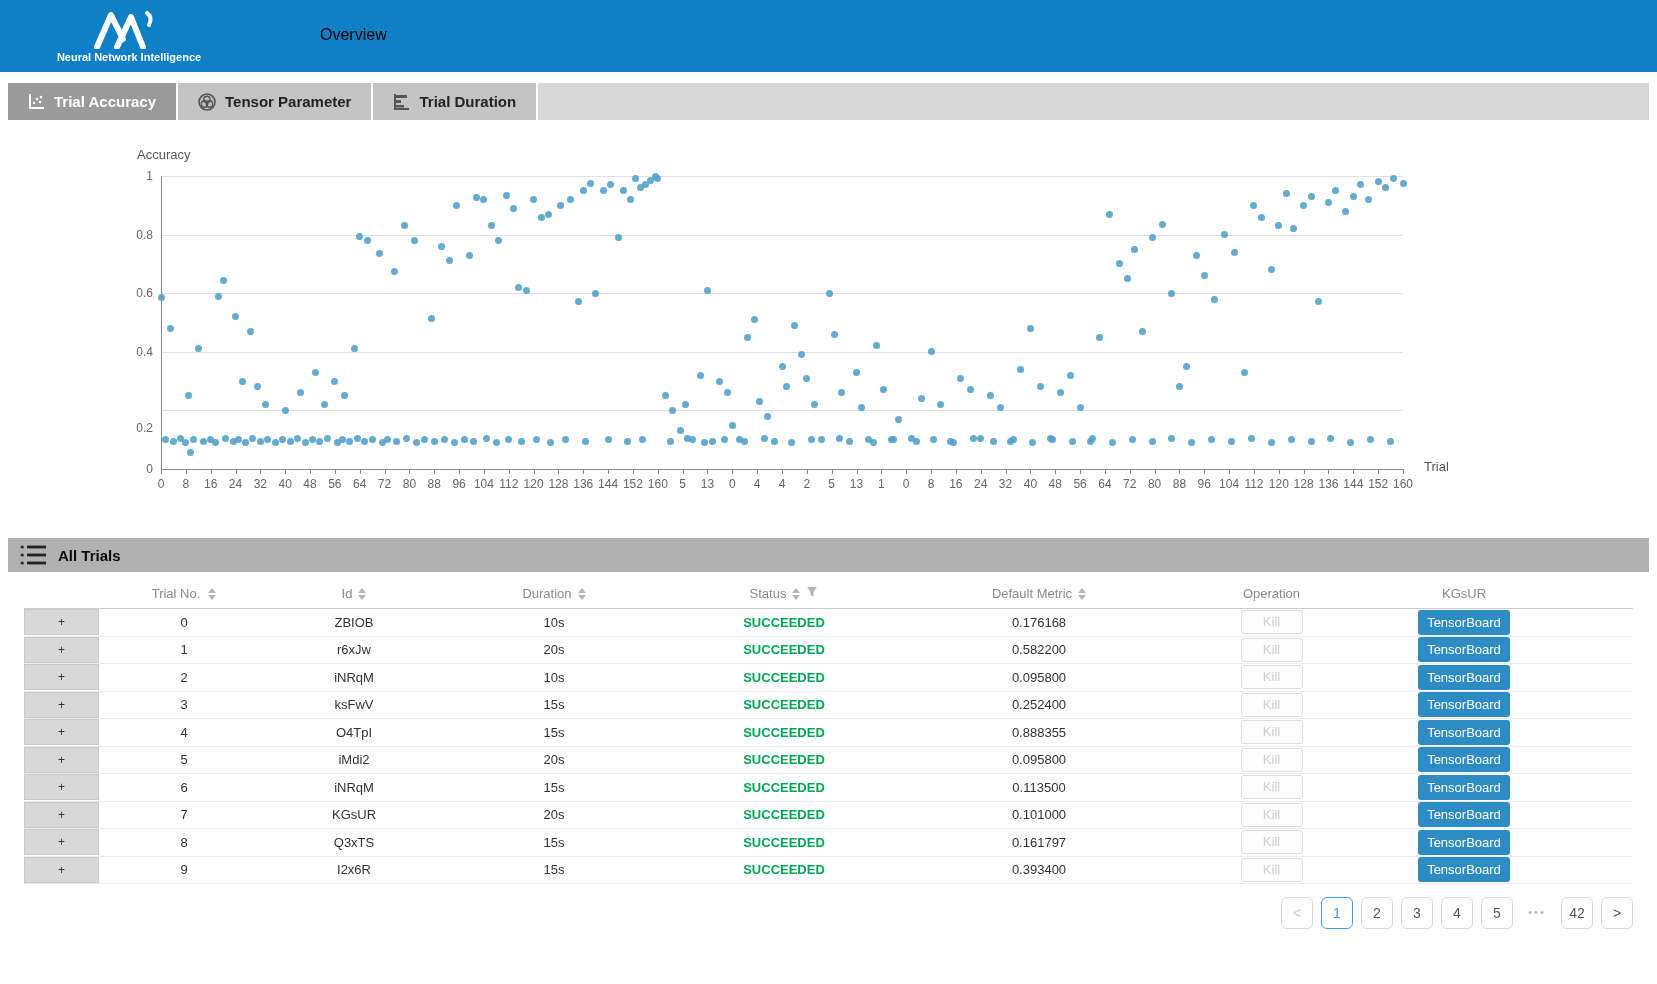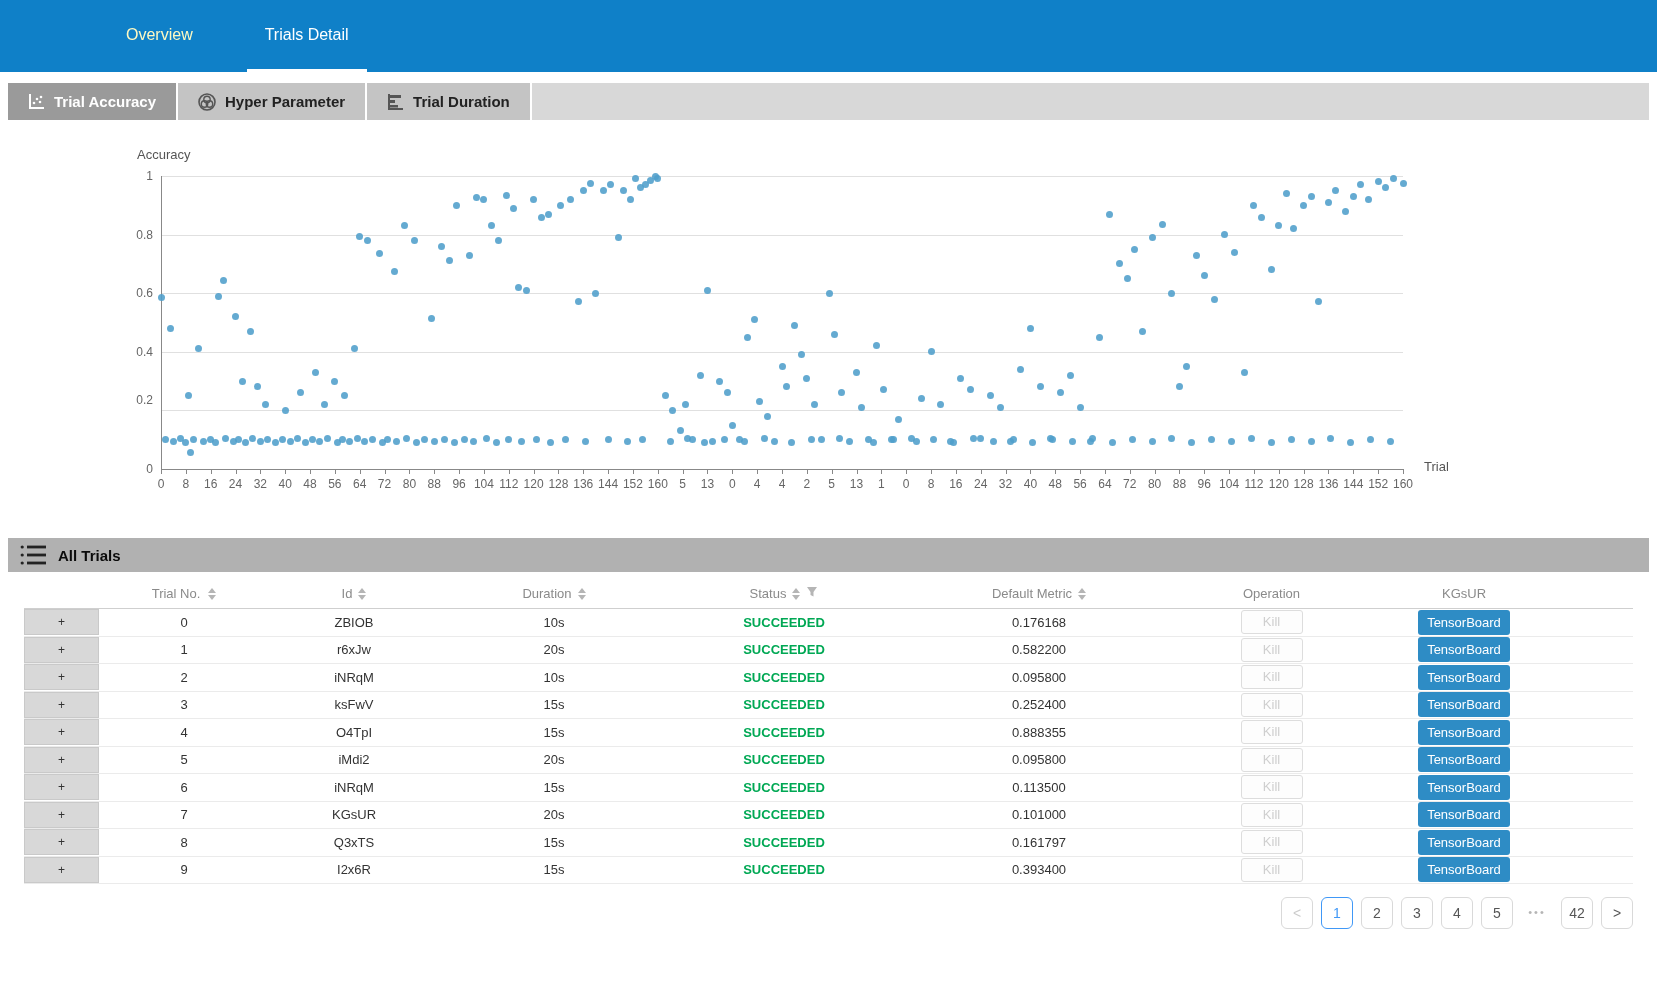--- a/index.html
+++ b/index.html
@@ -5,21 +5,21 @@
   * { box-sizing: border-box; margin: 0; padding: 0; }
   html,body { width: 1657px; height: 984px; background:#fff;
     font-family:"Liberation Sans", sans-serif; overflow:hidden; }
 
   
   .header { height:72px; background:#0f80c8; display:flex; align-items:center; }
   .brand { margin-left:64px; width:130px; display:flex; flex-direction:column; align-items:center; }
   .brand svg { display:block; }
   .brand-text { color:#fff; font-size:11px; font-weight:bold; margin-top:2px; white-space:nowrap; }
   .nav { display:flex; margin-left:90px; height:72px; align-items:stretch; }
-  .nav-item { display:flex; align-items:center; padding:0 18px; margin:0 18px; color:#fef9c3;
+  .nav-item { display:flex; align-items:center; padding:0 18px; margin:0 18px; color:#000000;
     font-size:16px; cursor:pointer; border-bottom:3px solid transparent; }
   .nav-item.active { color:#fff; border-bottom:3px solid #fff; }
 
   
   .subtabs { margin:11px 8px 0 8px; height:37px; background:#d8d8d8; display:flex; }
   .subtab { display:flex; align-items:center; gap:9px; padding:0 20px; background:#c4c4c4;
     border-right:2px solid #fff; font-size:15px; font-weight:bold; color:#222; cursor:pointer; }
   .subtab.active { background:#9a9a9a; color:#fff; }
   .subtab svg { display:block; }
 
@@ -67,23 +67,30 @@
   .page-btn { min-width:32px; height:32px; line-height:30px; text-align:center; border:1px solid #d9d9d9;
     border-radius:6px; background:#fff; color:#555; font-size:14px; cursor:pointer; padding:0 4px; }
   .page-btn.active { border-color:#4098f7; color:#4098f7; }
   .page-btn.disabled { color:#ccc; }
   .page-ellipsis { border:none; color:#b5b5b5; letter-spacing:2px; font-size:11px; }
 </style>
 </head>
 <body>
 
 <div class="header">
+  <div class="brand">
+    <svg width="76" height="40" viewBox="0 0 76 40">
+      <polyline points="6,38 20,6 32,30" fill="none" stroke="#fff" stroke-width="6" stroke-linecap="round" stroke-linejoin="round"></polyline>
+      <polyline points="26,38 40,8 52,38" fill="none" stroke="#fff" stroke-width="6" stroke-linecap="round" stroke-linejoin="round"></polyline>
+      <path d="M56,4 Q62,8 58,16" fill="none" stroke="#fff" stroke-width="4" stroke-linecap="round"></path>
+    </svg>
+    <span class="brand-text">Neural Network Intelligence</span>
+  </div>
   <div class="nav">
     <div class="nav-item">Overview</div>
-    <div class="nav-item active">Trials Detail</div>
   </div>
 </div>
 
 <div class="subtabs">
   <div class="subtab active">
     <svg width="17" height="17" viewBox="0 0 17 17">
       <path d="M2,1 L2,15 L16,15" stroke="#fff" stroke-width="2" fill="none"></path>
       <circle cx="6" cy="10" r="1.3" fill="#fff"></circle>
         <circle cx="9" cy="6" r="1.3" fill="#fff"></circle>
       <circle cx="12" cy="9" r="1.3" fill="#fff"></circle>
@@ -91,40 +98,40 @@
     </svg>
     <span>Trial Accuracy</span>
   </div>
   <div class="subtab">
     <svg width="18" height="18" viewBox="0 0 18 18">
       <circle cx="9" cy="9" r="8" stroke="#555" stroke-width="1.6" fill="none"></circle>
       <circle cx="9" cy="6.5" r="3.2" stroke="#555" stroke-width="1.4" fill="none"></circle>
       <circle cx="6.5" cy="11" r="3.2" stroke="#555" stroke-width="1.4" fill="none"></circle>
       <circle cx="11.5" cy="11" r="3.2" stroke="#555" stroke-width="1.4" fill="none"></circle>
     </svg>
-    <span>Hyper Parameter</span>
+    <span>Tensor Parameter</span>
   </div>
   <div class="subtab">
     <svg width="17" height="17" viewBox="0 0 17 17">
       <path d="M2,1 L2,16 L16,16" stroke="#555" stroke-width="2" fill="none"></path>
       <rect x="3" y="2" width="11" height="3" fill="#555"></rect>
       <rect x="3" y="7" width="5" height="3" fill="#555"></rect>
       <rect x="3" y="12" width="8" height="2.5" fill="#555"></rect>
     </svg>
     <span>Trial Duration</span>
   </div>
 </div>
 
 <div class="chart-card" id="chart">
   <span class="chart-ylabel">Accuracy</span>
   <span class="chart-xlabel">Trial</span>
 <div class="axis-x" style="left: 161px; top: 340px; width: 1242px;"></div>
     <div class="ytick-label" style="left: 113px; top: 333px;">0</div>
     <div class="gridline" style="left: 161px; top: 281.4px; width: 1242px;"></div>
-    <div class="ytick-label" style="left: 113px; top: 264px;">0.2</div>
+    <div class="ytick-label" style="left: 113px; top: 292px;">0.2</div>
     <div class="gridline" style="left: 161px; top: 222.8px; width: 1242px;"></div>
     <div class="ytick-label" style="left: 113px; top: 215.8px;">0.4</div>
     <div class="gridline" style="left: 161px; top: 164.2px; width: 1242px;"></div>
     <div class="ytick-label" style="left: 113px; top: 157.2px;">0.6</div>
     <div class="gridline" style="left: 161px; top: 105.6px; width: 1242px;"></div>
     <div class="ytick-label" style="left: 113px; top: 98.6px;">0.8</div>
     <div class="gridline" style="left: 161px; top: 47px; width: 1242px;"></div>
     <div class="ytick-label" style="left: 113px; top: 40px;">1</div>
     <div class="axis-y" style="left: 161px; top: 47px; height: 293px;"></div>
     <div class="xtick-mark" style="left: 161px; top: 340px;"></div>

